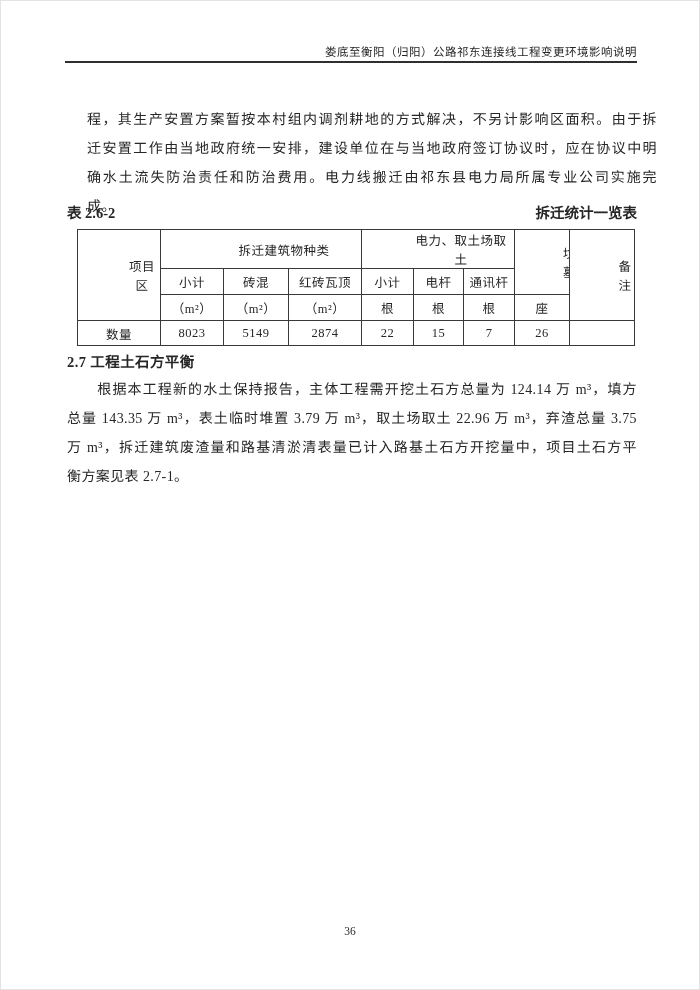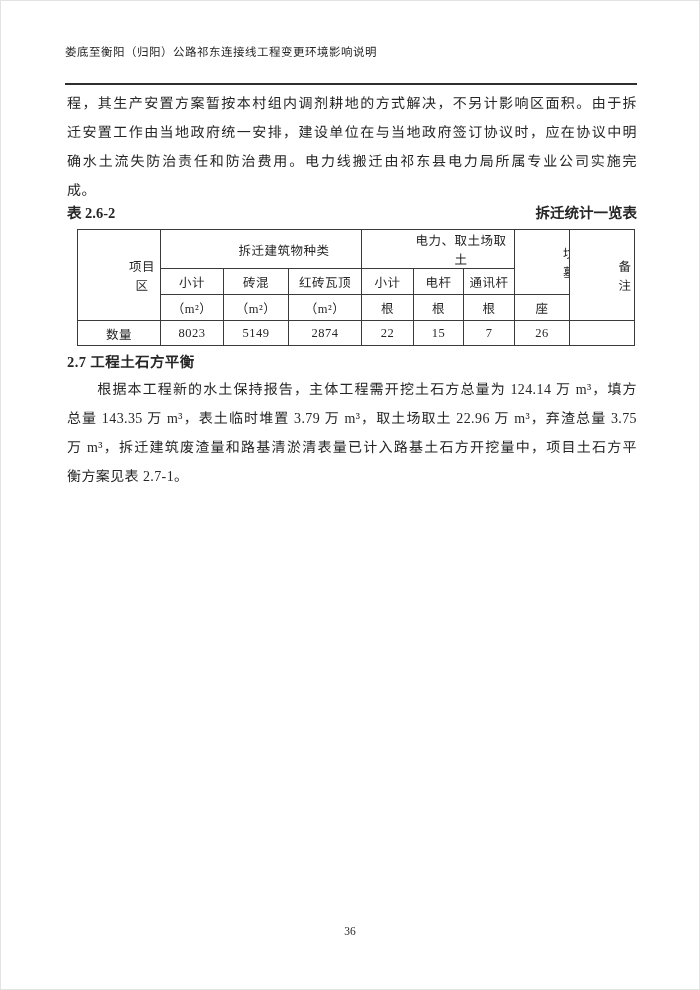--- a/index.html
+++ b/index.html
@@ -12,33 +12,34 @@
     border: 1px solid #e3e3e3;
     font-family: "Liberation Serif", "DejaVu Serif", serif;
     color: #262626;
     overflow: hidden;
   }
   .running-header {
     position: absolute;
     left: 64px;
     top: 42px;
     width: 572px;
+    text-align: right;
     font-size: 11.5px;
     letter-spacing: 0.5px;
-    padding-bottom: 24px;
+    padding-bottom: 2px;
     border-bottom: 2px solid #2f2f2f;
   }
   .para {
     position: absolute;
     left: 66px;
     width: 570px;
     font-size: 14px;
     letter-spacing: 0.4px;
   }
-  .para1 { top: 88px; }
+  .para1 { top: 104px; margin-left: 20px; }
   .para2 { top: 374px; }
   .tline {
     height: 29px;
     line-height: 29px;
     text-align: justify;
     text-align-last: justify;
     white-space: pre-wrap;
   }
   .tline-last {
     text-align: left;

